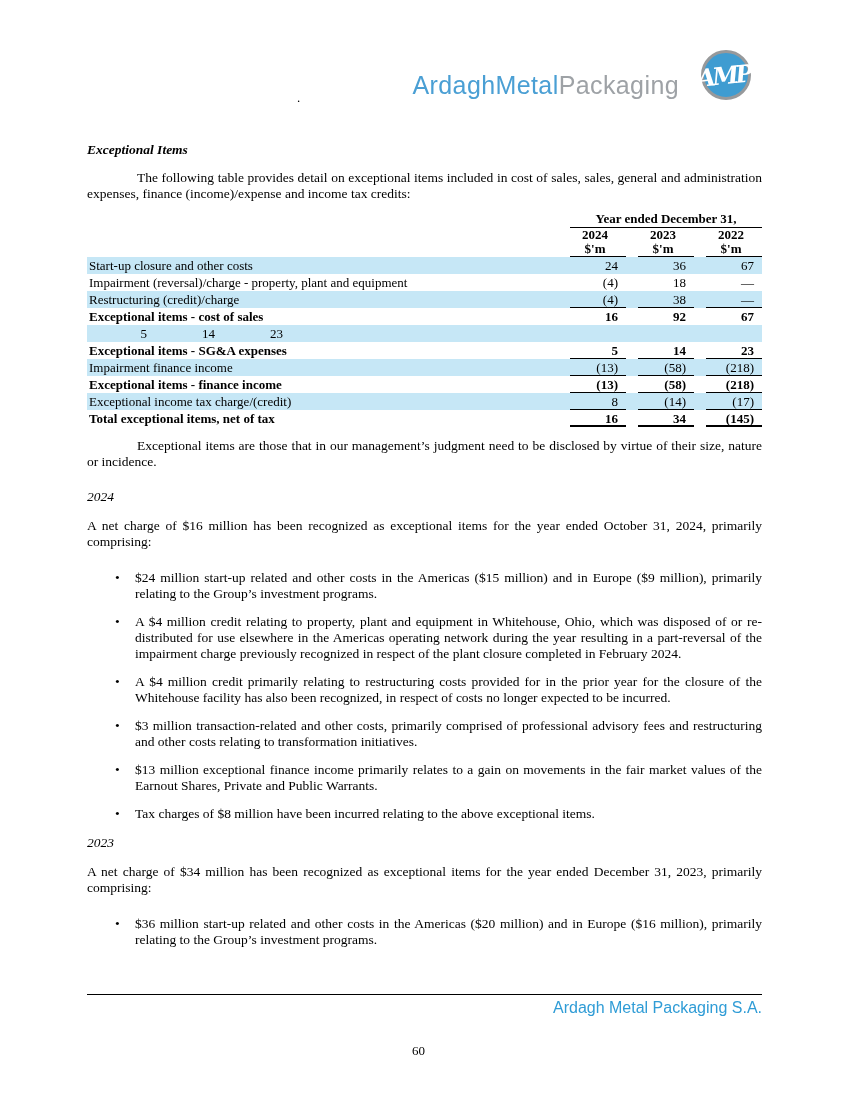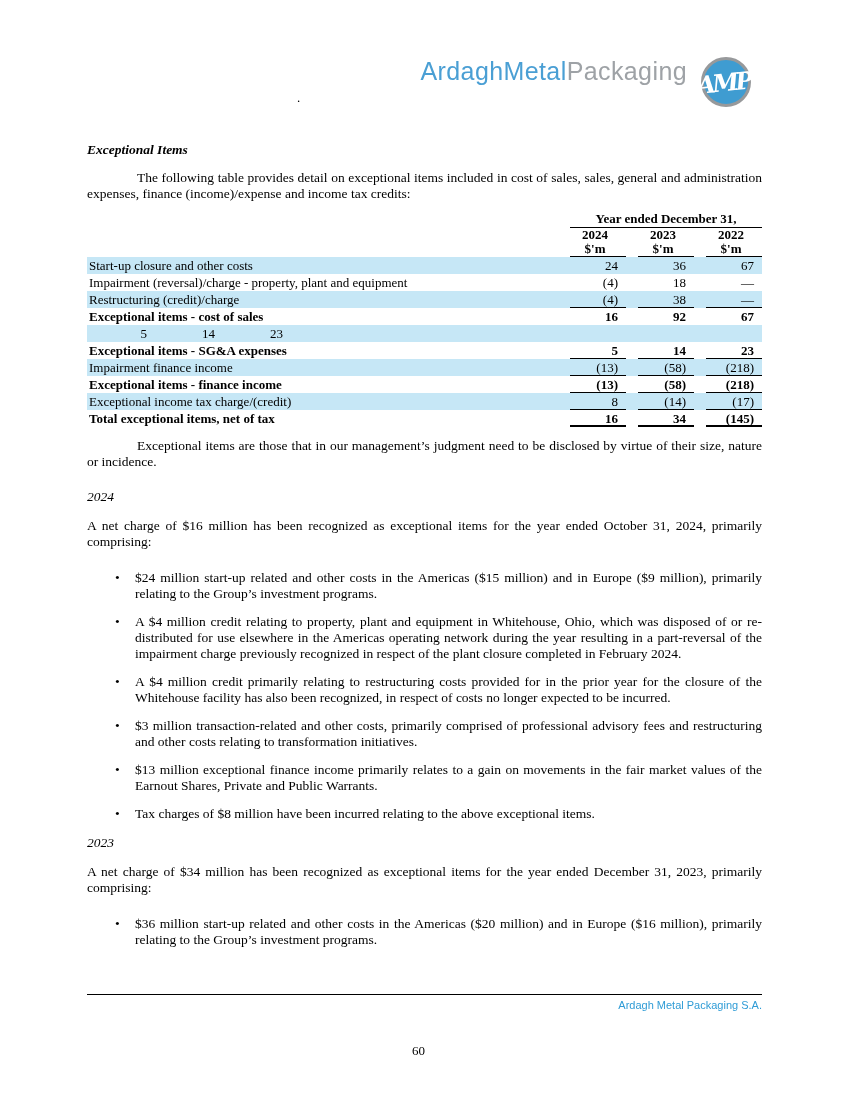--- a/index.html
+++ b/index.html
@@ -2,21 +2,21 @@
 <html><head>
 <meta charset="utf-8">
 <style>
   * { margin:0; padding:0; box-sizing:border-box; }
   html,body { background:#ffffff; }
   .page {
     position:relative; width:849px; height:1100px; background:#fff; overflow:hidden;
     font-family:"Liberation Serif", serif; color:#000;
   }
   
-  .logo { position:absolute; top:57px; right:98px; display:flex; align-items:flex-start; gap:14px; }
+  .logo { position:absolute; top:50px; right:98px; display:flex; align-items:flex-end; gap:22px; }
   .wordmark { font-family:"Liberation Sans", sans-serif; font-size:25px; font-weight:300; letter-spacing:.4px; white-space:nowrap; }
   .wordmark .blue { color:#4a9fd4; }
   .wordmark .gray { color:#9ea2a6; }
   .logo-mark {
     width:50px; height:50px; border-radius:50%; background:#3f9cd1; border:3px solid #97999b;
     display:flex; align-items:center; justify-content:center;
   }
   .logo-mark span {
     color:#fff; font-family:"DejaVu Serif", serif; font-style:italic; font-size:24px;
     letter-spacing:-.14em; transform:rotate(-6deg) translateX(-2px); font-weight:bold;
@@ -49,21 +49,21 @@
   .after-table { margin-top:11px; }
   .year-label { font-style:italic; margin-top:19px; }
   .year-label.y23 { margin-top:13px; }
   .year-intro { margin-top:13px; }
   ul.bullets { list-style:none; margin-top:20px; }
   ul.bullets li { position:relative; padding-left:48px; text-align:justify; margin-bottom:12px; }
   ul.bullets li .dot { position:absolute; left:28px; top:0; }
 
   
   .footer-rule { position:absolute; left:87px; width:675px; top:994px; border-top:1px solid #000; }
-  .footer-company { position:absolute; right:87px; top:999px; font-family:"Liberation Sans", sans-serif; font-size:11px; color:#2f9cd6; }
+  .footer-company { position:absolute; right:87px; top:999px; font-family:"Liberation Sans", sans-serif; font-size:16px; color:#2f9cd6; }
   .page-num { position:absolute; left:0; width:837px; top:1043px; text-align:center; font-size:13px; }
 </style>
 </head>
 <body>
 
 <div class="page">
 
   <div class="logo">
     <div class="wordmark"><span class="blue">ArdaghMetal</span><span class="gray">Packaging</span></div>
     <div class="logo-mark">

